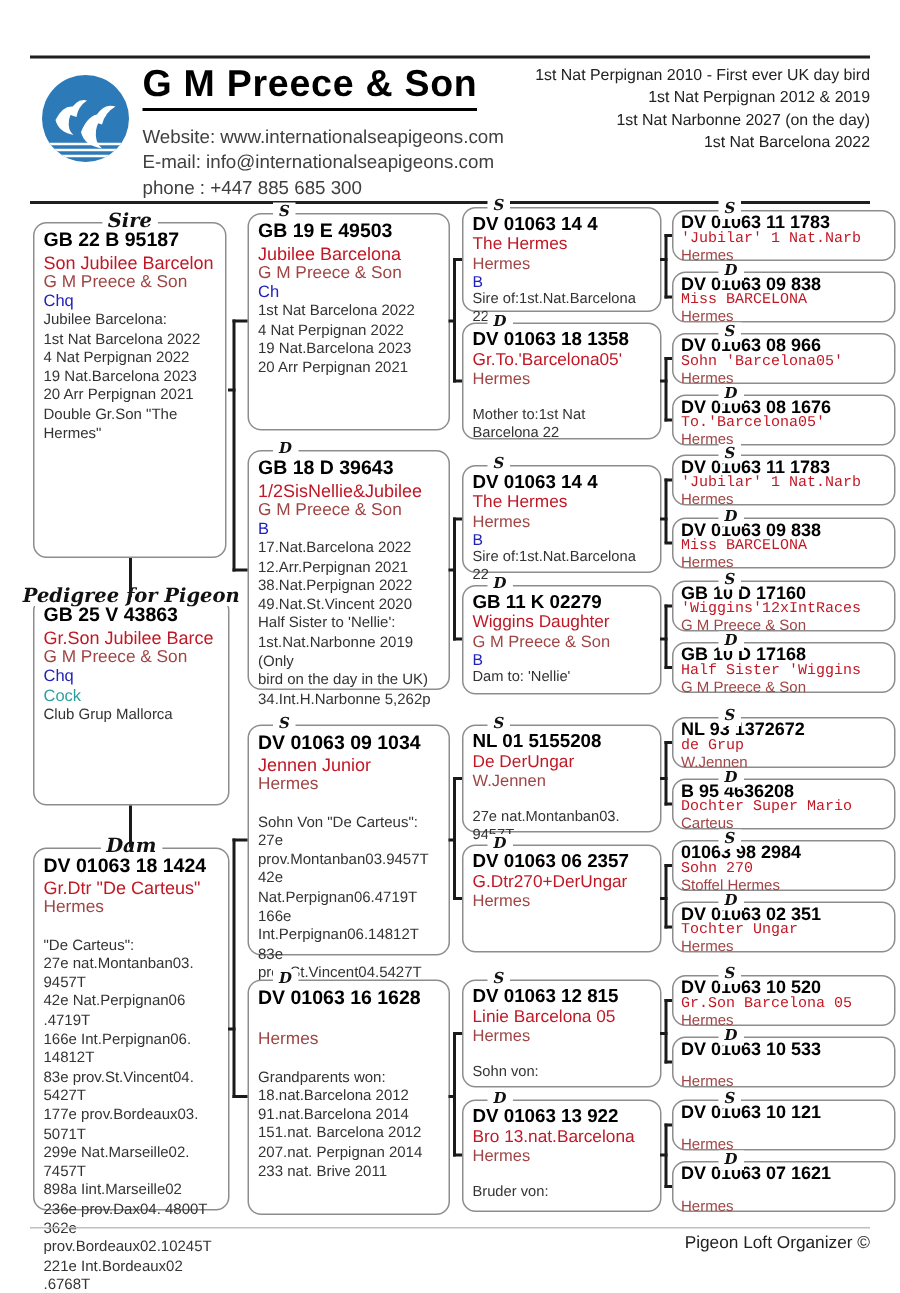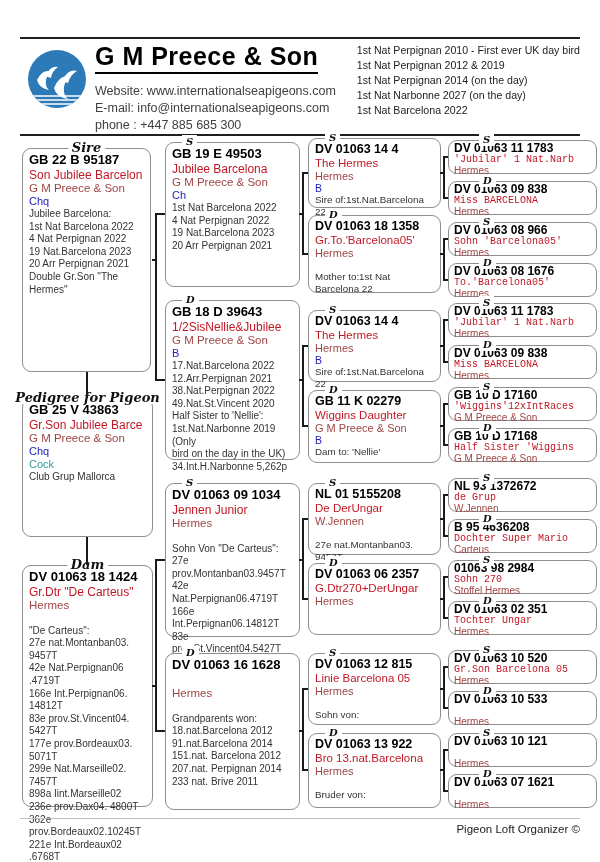--- a/index.html
+++ b/index.html
@@ -6,21 +6,21 @@
   #page{position:relative;width:600px;height:862px;background:#fff;
         font-family:"Liberation Sans",sans-serif;color:#000;overflow:hidden;}
   .rule{position:absolute;left:20px;width:560px;height:2px;background:#1f1f1f;}
   .hairline{position:absolute;left:20px;width:560px;height:1px;background:#bfbfbf;}
 
   
   #logo{position:absolute;left:25px;top:47px;width:64px;height:64px;}
   #title{position:absolute;left:95px;top:42px;font-size:25px;font-weight:bold;
          letter-spacing:.5px;border-bottom:2.5px solid #000;padding-bottom:1px;}
   .contact{position:absolute;left:95px;font-size:12.5px;color:#404040;}
-  #achv{position:absolute;right:20px;top:43px;font-size:10.6px;
+  #achv{position:absolute;right:20px;top:43px;text-align:right;font-size:10.6px;
         line-height:15px;color:#222;}
 
   
   .pbox{position:absolute;border:1.6px solid #8d8d8d;border-radius:9px;background:#fff;
         padding:3px 5px 2px 6px;box-sizing:border-box;}
   .blabel{position:absolute;top:-8px;background:#fff;padding:0 4px;color:#111;
           font-family:"DejaVu Serif",serif;font-style:italic;font-weight:bold;
           font-size:10px;line-height:13px;white-space:nowrap;}
   .blabel.big{font-size:13px;left:50%;transform:translateX(-50%);}
   .blabel.sd2{left:16px;}
@@ -82,21 +82,20 @@
   </div>
 
   <div id="title">G M Preece &amp; Son</div>
   <div class="contact" style="top:84px">Website: www.internationalseapigeons.com</div>
   <div class="contact" style="top:101px">E-mail: info@internationalseapigeons.com</div>
   <div class="contact" style="top:118px">phone : +447 885 685 300</div>
 
   <div id="achv">
     <div>1st Nat Perpignan 2010 - First ever UK day bird</div>
     <div>1st Nat Perpignan 2012 &amp; 2019</div>
-    <div>1st Nat Perpignan 2014 (on the day)</div>
     <div>1st Nat Narbonne 2027 (on the day)</div>
     <div>1st Nat Barcelona 2022</div>
   </div>
 
   <div class="pbox" style="left:22px;top:148px;width:129px;height:224px">
     <span class="blabel big">Sire</span>
     <div class="ring">GB 22 B 95187</div>
     <div class="pname">Son Jubilee Barcelon</div>
     <div class="strain">G M Preece &amp; Son</div>
     <div class="colour">Chq</div>

